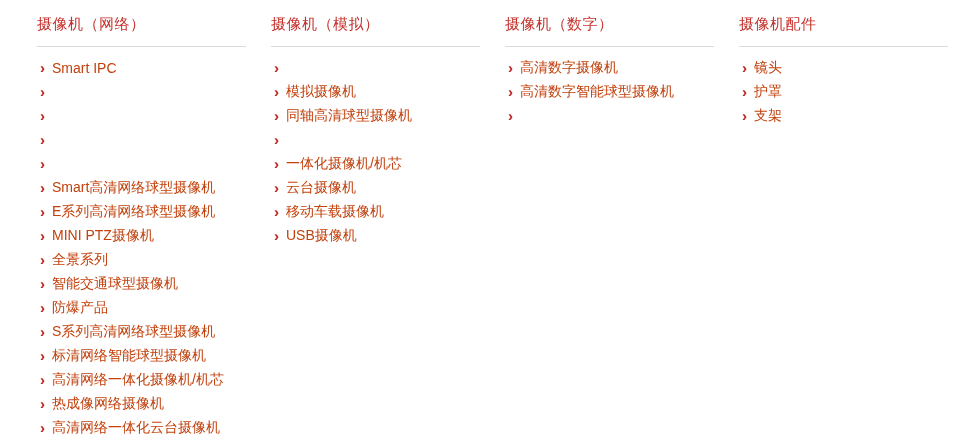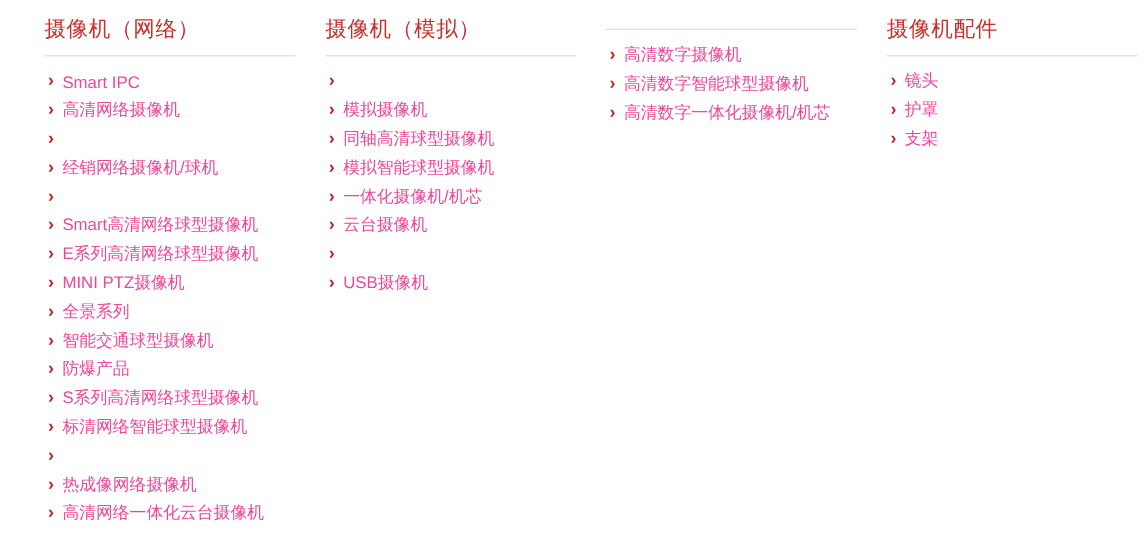--- a/index.html
+++ b/index.html
@@ -21,21 +21,21 @@
   .col {
     flex: 0 0 234px;
     width: 234px;
   }
   .col:last-child {
     flex: 0 0 213px;
     width: 213px;
   }
   .col-title {
     margin: 0;
-    font-size: 18px;
+    font-size: 15px;
     font-weight: 400;
     line-height: 22px;
     color: #c5322d;
     letter-spacing: 0.5px;
     cursor: pointer;
   }
   .divider {
     width: 209px;
     height: 1px;
     background: #dbdbdb;
@@ -55,48 +55,46 @@
   .arrow {
     color: #c0231f;
     font-weight: 700;
     font-size: 15px;
     line-height: 1;
     margin: 0 7px 1px 3px;
     flex: 0 0 auto;
   }
   .item-label {
     font-size: 14px;
-    color: #ec4899;
+    color: #c2410c;
     text-decoration: none;
     white-space: nowrap;
   }
 </style>
 </head>
 <body>
 
 <div class="menu">
 
   <div class="col">
     <h3 class="col-title">摄像机（网络）</h3>
     <div class="divider"></div>
     <ul class="item-list">
       <li class="item">
           <span class="arrow">›</span>
           <a class="item-label">Smart IPC</a>
         </li>
       <li class="item">
           <span class="arrow">›</span>
-          <a class="item-label">高清网络摄像机</a>
-        </li>
-      <li class="item">
-          <span class="arrow">›</span>
-        </li>
-      <li class="item">
-          <span class="arrow">›</span>
-          <a class="item-label">经销网络摄像机/球机</a>
+        </li>
+      <li class="item">
+          <span class="arrow">›</span>
+        </li>
+      <li class="item">
+          <span class="arrow">›</span>
         </li>
       <li class="item">
           <span class="arrow">›</span>
         </li>
       <li class="item">
           <span class="arrow">›</span>
           <a class="item-label">Smart高清网络球型摄像机</a>
         </li>
       <li class="item">
           <span class="arrow">›</span>
@@ -121,20 +119,21 @@
       <li class="item">
           <span class="arrow">›</span>
           <a class="item-label">S系列高清网络球型摄像机</a>
         </li>
       <li class="item">
           <span class="arrow">›</span>
           <a class="item-label">标清网络智能球型摄像机</a>
         </li>
       <li class="item">
           <span class="arrow">›</span>
+          <a class="item-label">高清网络一体化摄像机/机芯</a>
         </li>
       <li class="item">
           <span class="arrow">›</span>
           <a class="item-label">热成像网络摄像机</a>
         </li>
       <li class="item">
           <span class="arrow">›</span>
           <a class="item-label">高清网络一体化云台摄像机</a>
         </li>
     </ul>
@@ -150,54 +149,54 @@
       <li class="item">
           <span class="arrow">›</span>
           <a class="item-label">模拟摄像机</a>
         </li>
       <li class="item">
           <span class="arrow">›</span>
           <a class="item-label">同轴高清球型摄像机</a>
         </li>
       <li class="item">
           <span class="arrow">›</span>
-          <a class="item-label">模拟智能球型摄像机</a>
         </li>
       <li class="item">
           <span class="arrow">›</span>
           <a class="item-label">一体化摄像机/机芯</a>
         </li>
       <li class="item">
           <span class="arrow">›</span>
           <a class="item-label">云台摄像机</a>
         </li>
       <li class="item">
           <span class="arrow">›</span>
+          <a class="item-label">移动车载摄像机</a>
         </li>
       <li class="item">
           <span class="arrow">›</span>
           <a class="item-label">USB摄像机</a>
         </li>
     </ul>
   </div>
 
   <div class="col">
+    <h3 class="col-title">摄像机（数字）</h3>
     <div class="divider"></div>
     <ul class="item-list">
       <li class="item">
           <span class="arrow">›</span>
           <a class="item-label">高清数字摄像机</a>
         </li>
       <li class="item">
           <span class="arrow">›</span>
           <a class="item-label">高清数字智能球型摄像机</a>
         </li>
       <li class="item">
           <span class="arrow">›</span>
-          <a class="item-label">高清数字一体化摄像机/机芯</a>
         </li>
     </ul>
   </div>
 
   <div class="col">
     <h3 class="col-title">摄像机配件</h3>
     <div class="divider"></div>
     <ul class="item-list">
       <li class="item">
           <span class="arrow">›</span>

